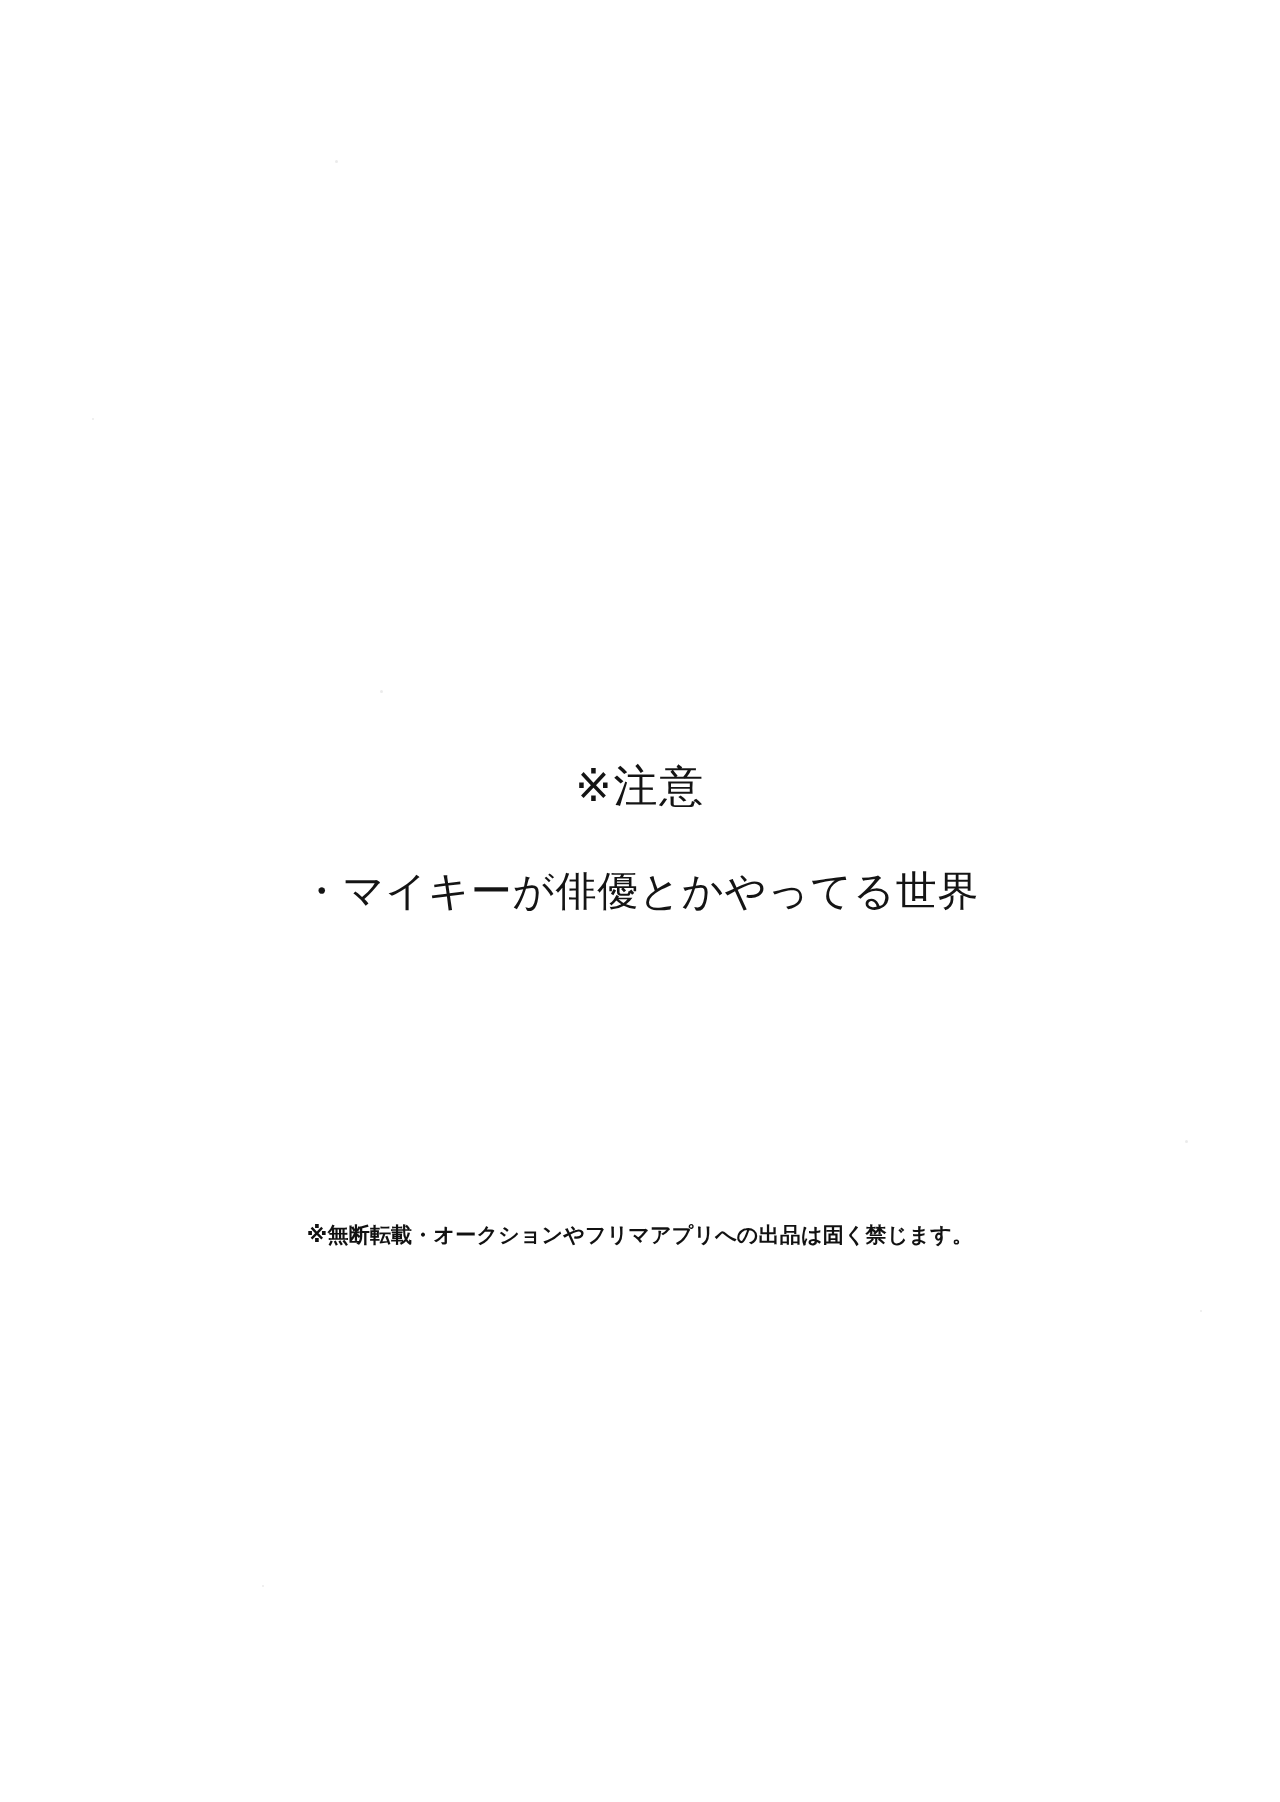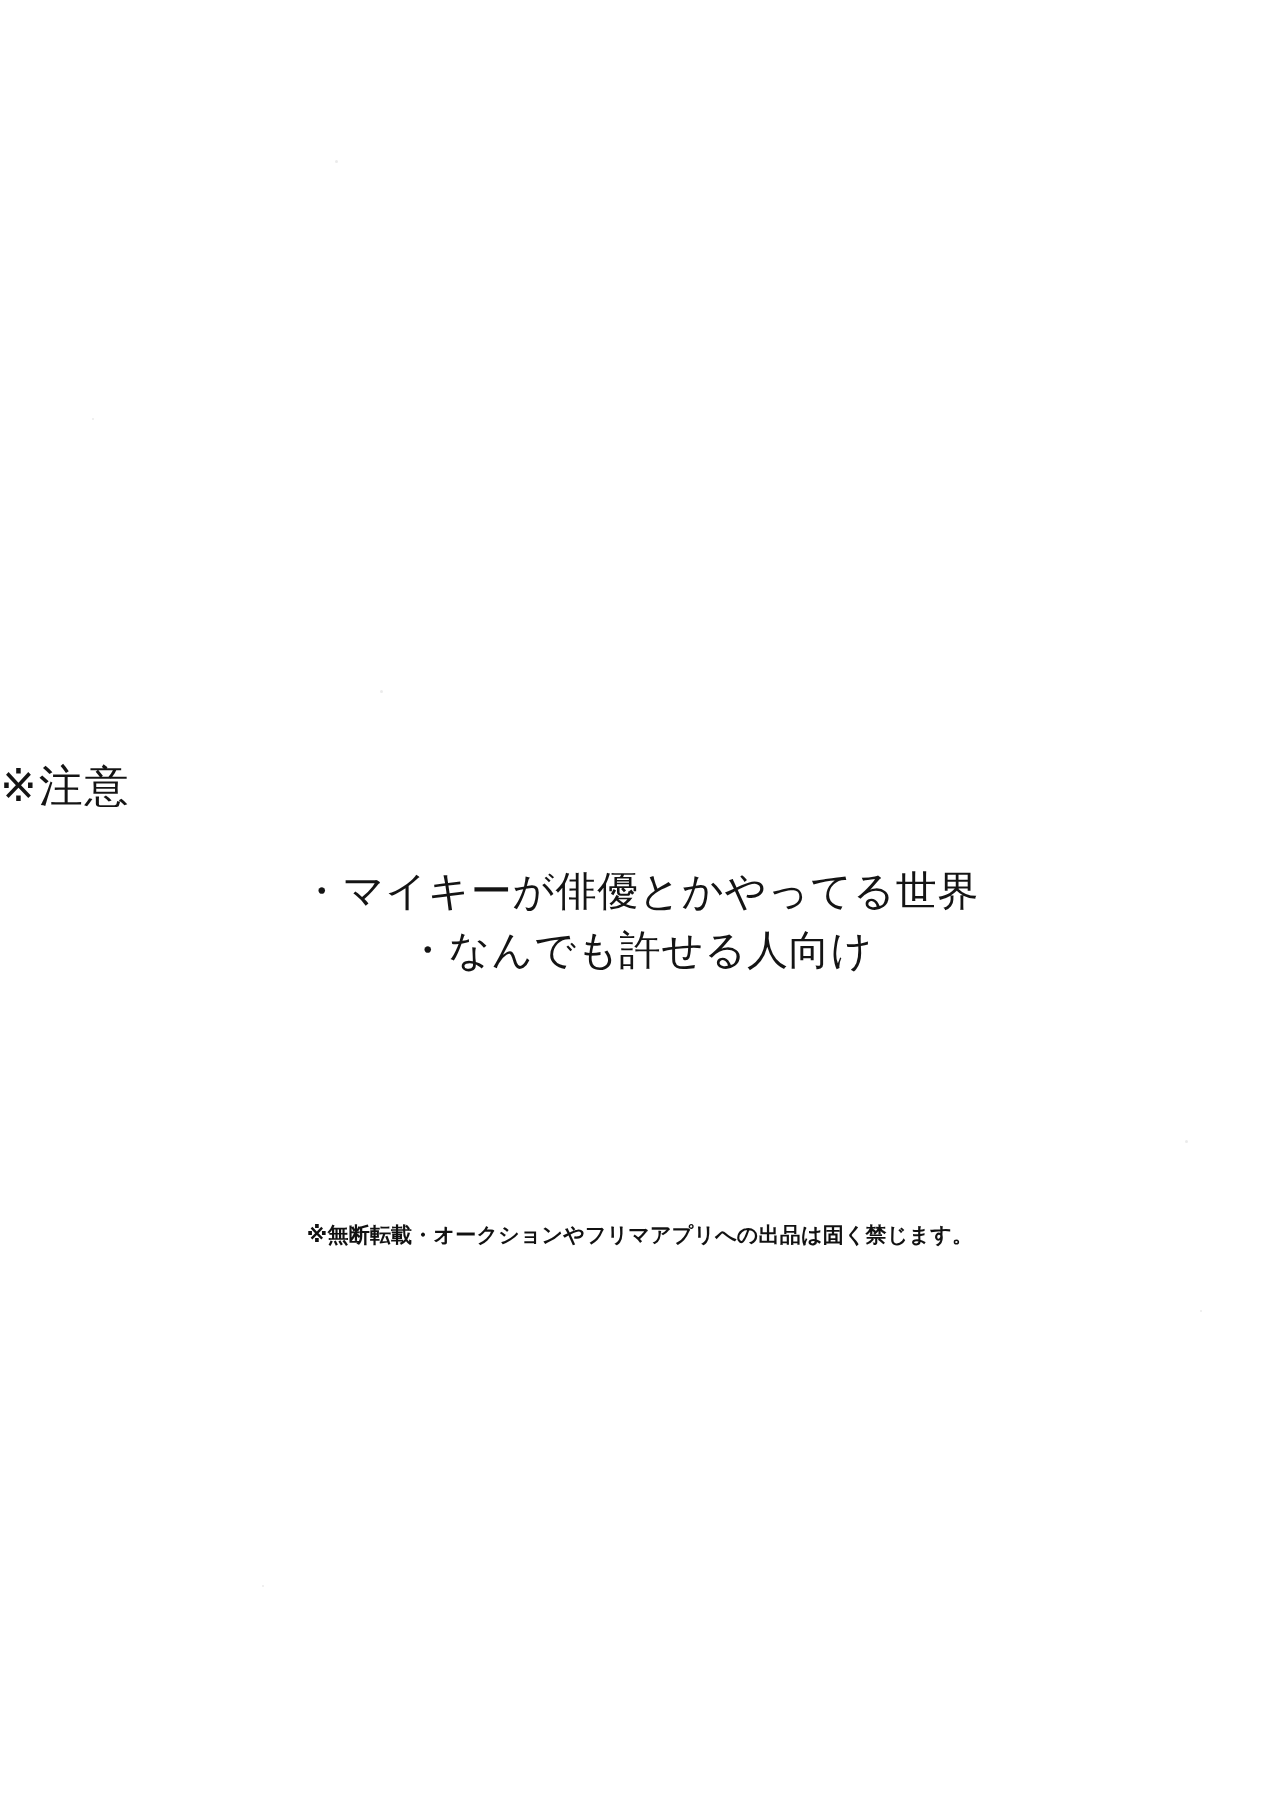--- a/index.html
+++ b/index.html
@@ -23,21 +23,21 @@
     height: 1802px;
     box-sizing: border-box;
   }
 
   
   .notice-heading {
     position: absolute;
     top: 760px;
     left: 0;
     width: 1280px;
-    text-align: left;
+    text-align: center;
     font-size: 44px;
     line-height: 1.2;
     letter-spacing: 0.04em;
     font-weight: 500;
     color: #141414;
   }
 
   
   .notice-list {
     position: absolute;
@@ -87,18 +87,17 @@
   <div class="speck" style="top:418px;left:92px;width:2px;height:2px;"></div>
   <div class="speck" style="top:690px;left:380px;width:3px;height:3px;"></div>
   <div class="speck" style="top:1140px;left:1185px;width:3px;height:3px;"></div>
   <div class="speck" style="top:1310px;left:1200px;width:2px;height:2px;"></div>
   <div class="speck" style="top:1585px;left:262px;width:2px;height:2px;"></div>
 
   <div class="notice-heading">※注意</div>
 
   <div class="notice-list">
     <span class="line">・マイキーが俳優とかやってる世界</span>
-    <span class="line">・なんでも許せる人向け</span>
   </div>
 
   <div class="footer-warning">※無断転載・オークションやフリマアプリへの出品は固く禁じます。</div>
 
 </div>
 
 </body></html>

